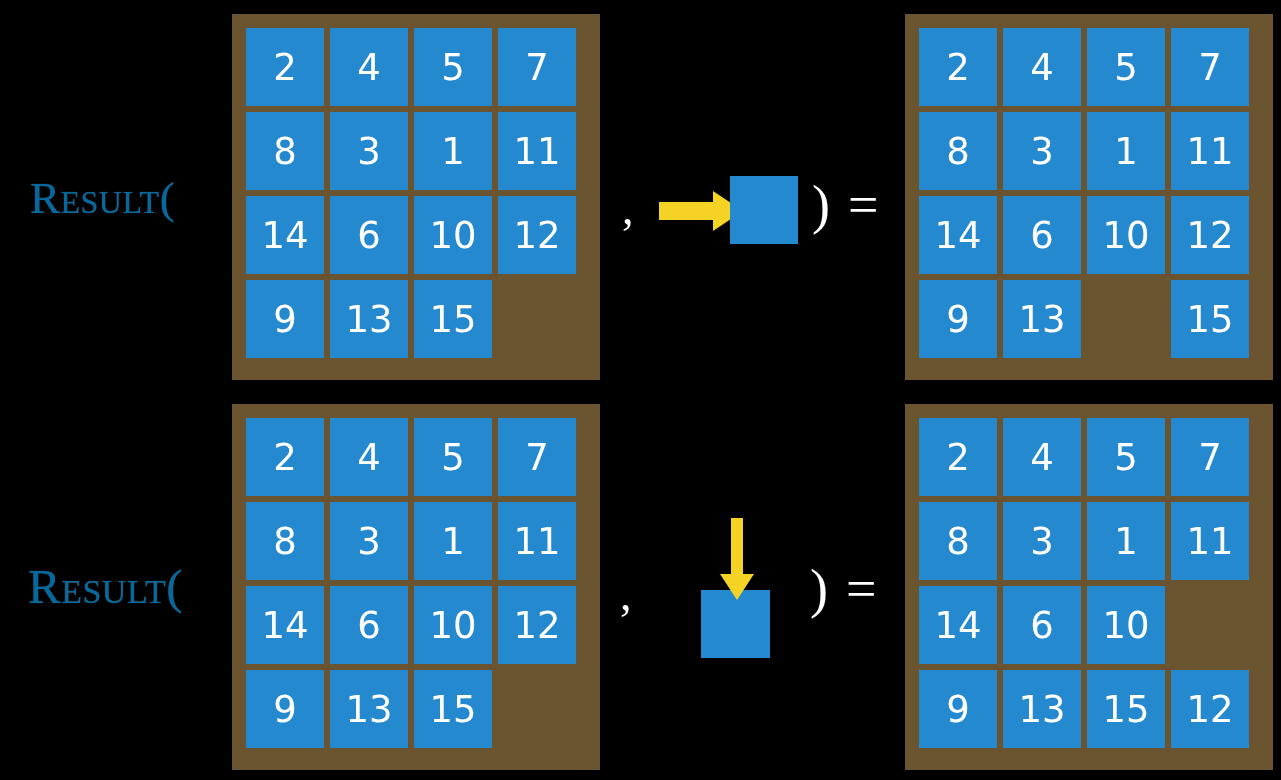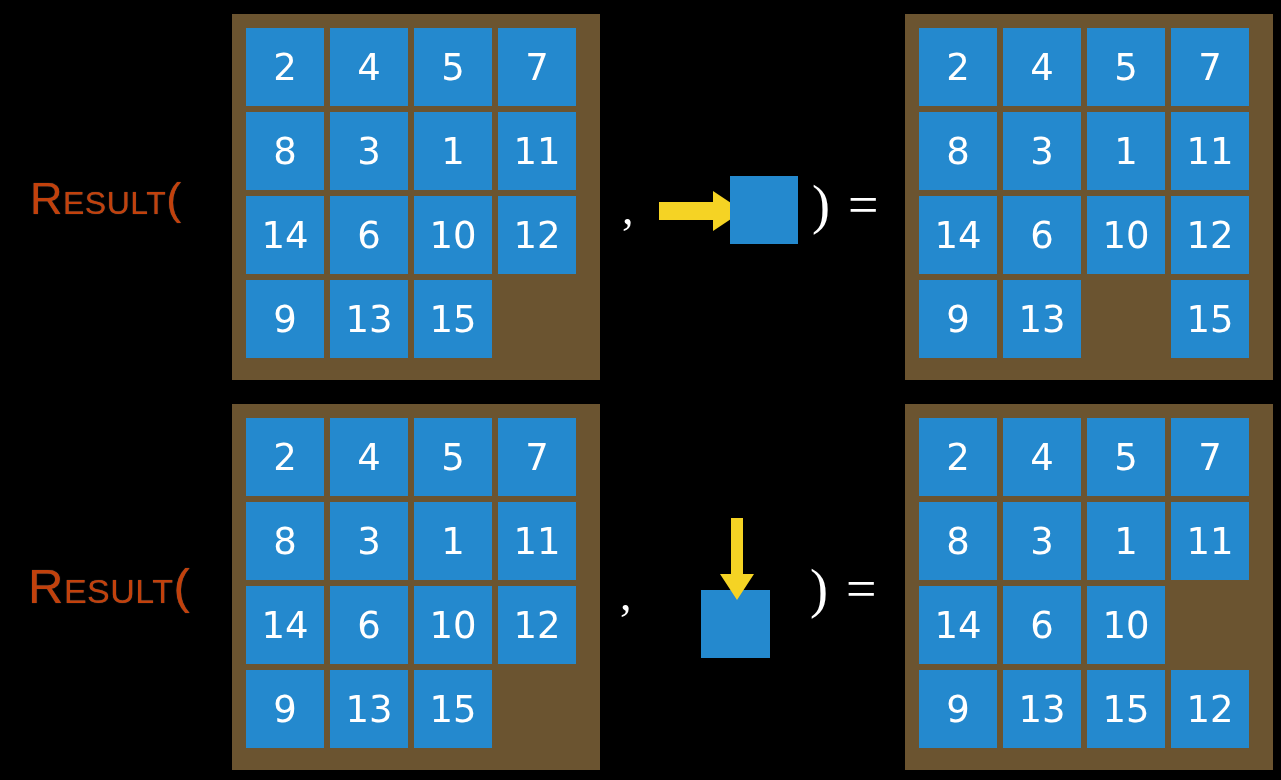--- a/index.html
+++ b/index.html
@@ -16,22 +16,22 @@
   #stage {
     position: relative;
     width: 1281px;
     height: 780px;
     background: #000000;
   }
 
   
   .result-label {
     position: absolute;
-    color: #c2410c;
-    font-family: Liberation Sans, sans-serif;
+    color: #0369a1;
+    font-family: Liberation Serif, serif;
     font-variant: small-caps;
     letter-spacing: 0.5px;
     white-space: nowrap;
     line-height: 1;
     text-shadow: 0 0 1px rgba(255,255,255,0.35);
   }
   .result-label .cap {
     font-size: 1em;
   }
 

